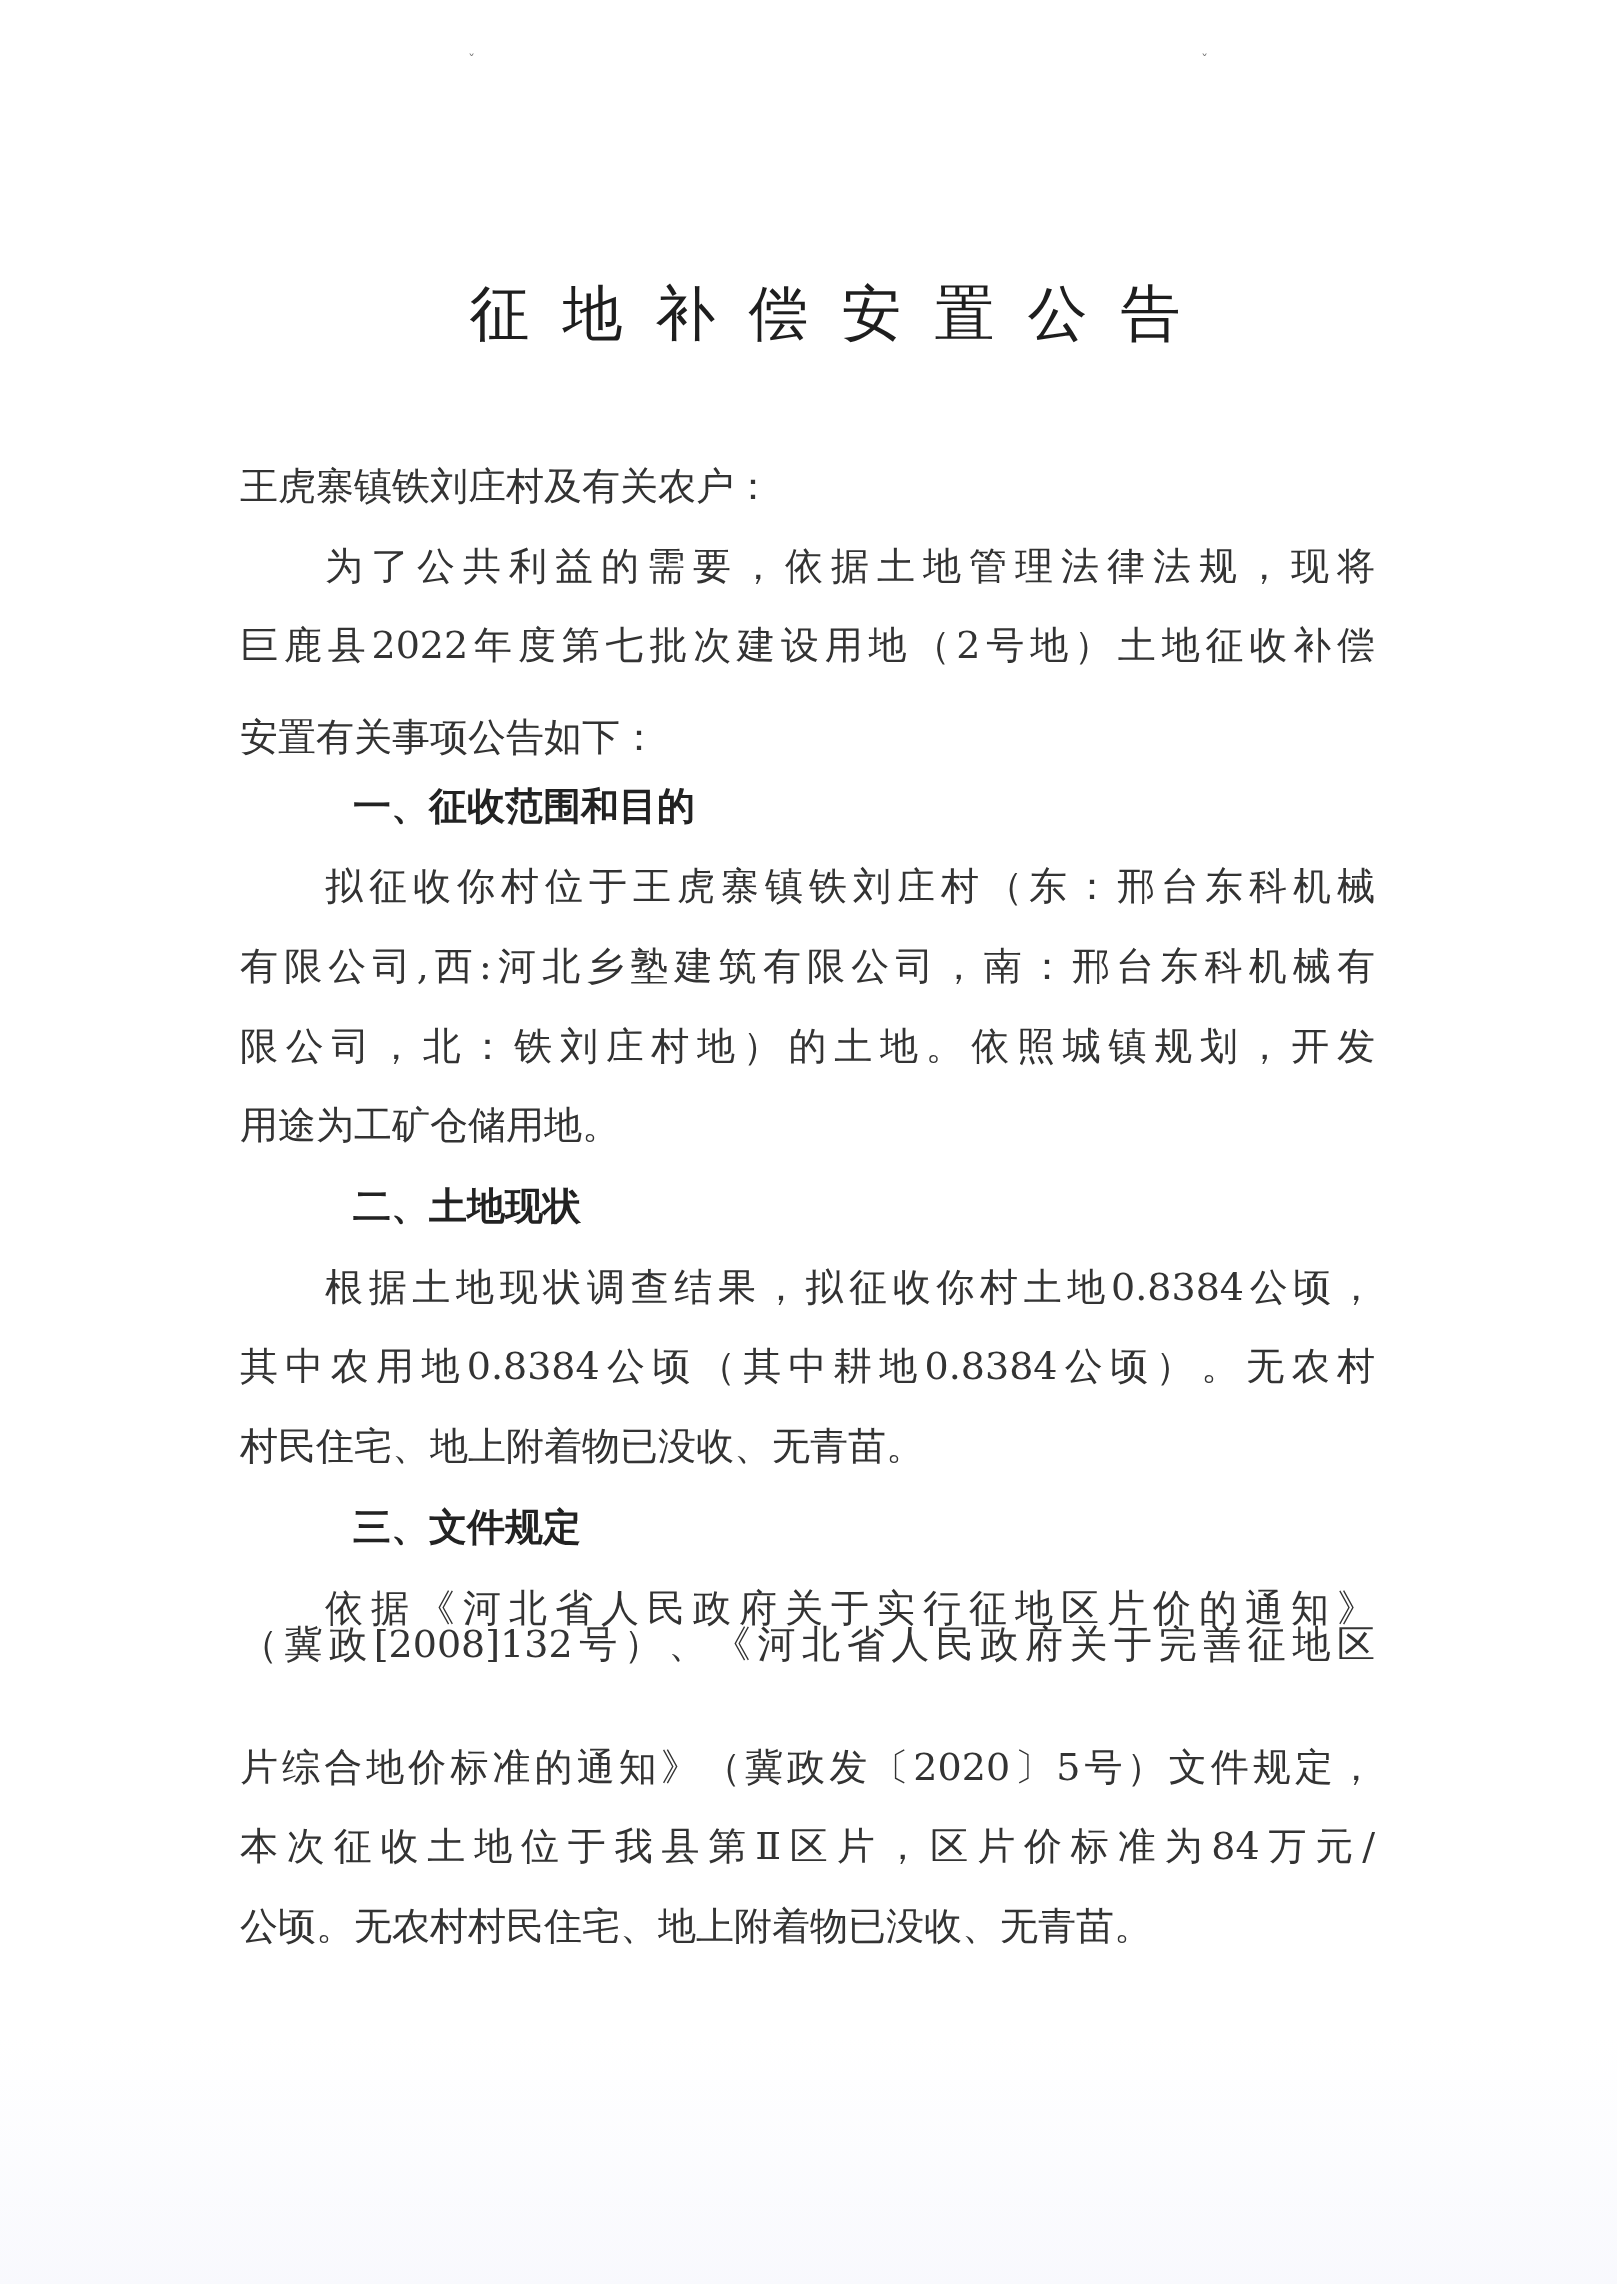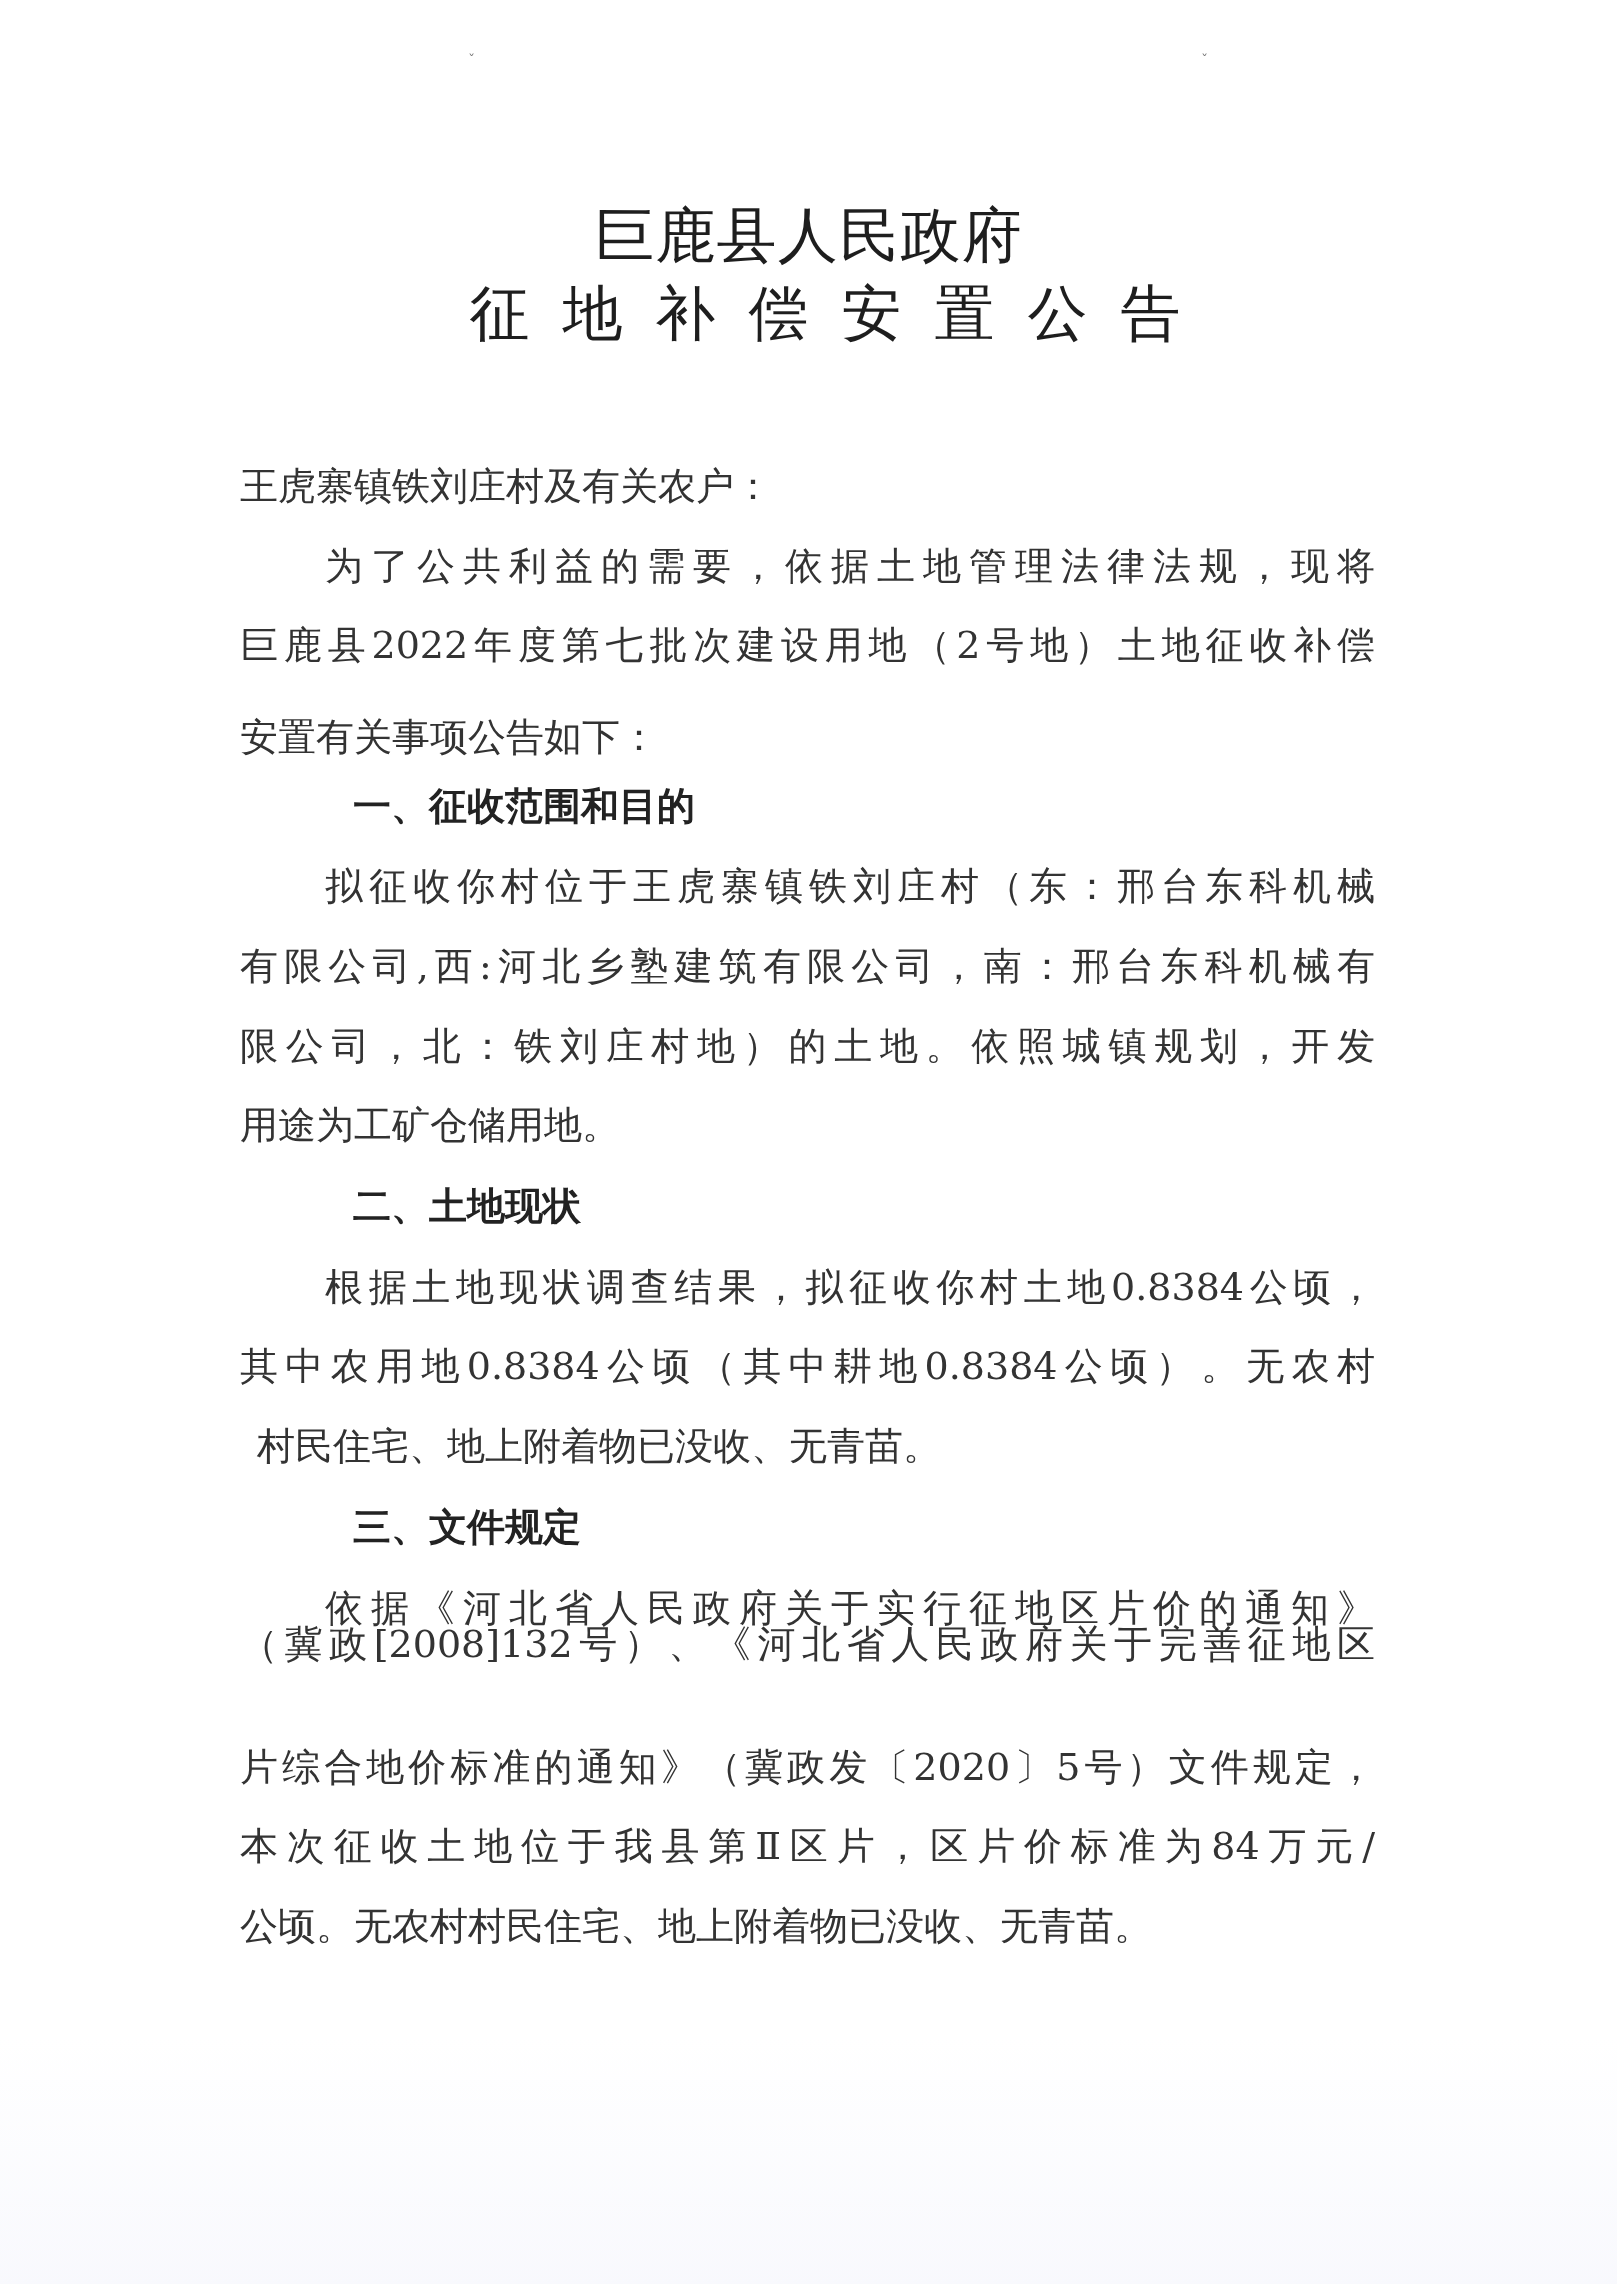--- a/index.html
+++ b/index.html
@@ -99,40 +99,39 @@
     }
   </style>
 </head>
 <body>
 
 <div class="page">
 
   <span class="binding-mark left">ˇ</span>
   <span class="binding-mark right">ˇ</span>
 
-  <div class="title-block title-1">巨鹿县人民政府</div>
   <div class="title-block title-2">征地补偿安置公告</div>
 
   <div class="body-text" style="top:460px;">
     <div class="line" style="top:0px;">王虎寨镇铁刘庄村及有关农户：</div>
 
     <div class="line indent justify" style="top:80px;">为了公共利益的需要，依据土地管理法律法规，现将</div>
     <div class="line justify" style="top:159px;">巨鹿县2022年度第七批次建设用地（2号地）土地征收补偿</div>
     <div class="line" style="top:239px;margin-top:12px;">安置有关事项公告如下：</div>
 
     <div class="heading" style="top:320px;">一、征收范围和目的</div>
     <div class="line indent justify" style="top:400px;">拟征收你村位于王虎寨镇铁刘庄村（东：邢台东科机械</div>
     <div class="line justify" style="top:480px;">有限公司,西:河北乡塾建筑有限公司，南：邢台东科机械有</div>
     <div class="line justify" style="top:560px;">限公司，北：铁刘庄村地）的土地。依照城镇规划，开发</div>
     <div class="line" style="top:639px;">用途为工矿仓储用地。</div>
 
     <div class="heading" style="top:720px;">二、土地现状</div>
     <div class="line indent justify" style="top:801px;">根据土地现状调查结果，拟征收你村土地0.8384公顷，</div>
     <div class="line justify" style="top:880px;">其中农用地0.8384公顷（其中耕地0.8384公顷）。无农村</div>
-    <div class="line" style="top:960px;margin-left:17px;">村民住宅、地上附着物已没收、无青苗。</div>
+    <div class="line" style="top:960px;">村民住宅、地上附着物已没收、无青苗。</div>
 
     <div class="heading" style="top:1041px;">三、文件规定</div>
     <div class="line indent justify" style="top:1122px;">依据《河北省人民政府关于实行征地区片价的通知》</div>
     <div class="line justify" style="top:1158px;">（冀政[2008]132号）、《河北省人民政府关于完善征地区</div>
     <div class="line justify" style="top:1281px;">片综合地价标准的通知》（冀政发〔2020〕5号）文件规定，</div>
     <div class="line justify" style="top:1360px;">本次征收土地位于我县第Ⅱ区片，区片价标准为84万元/</div>
     <div class="line" style="top:1440px;">公顷。无农村村民住宅、地上附着物已没收、无青苗。</div>
   </div>
 
 </div>

